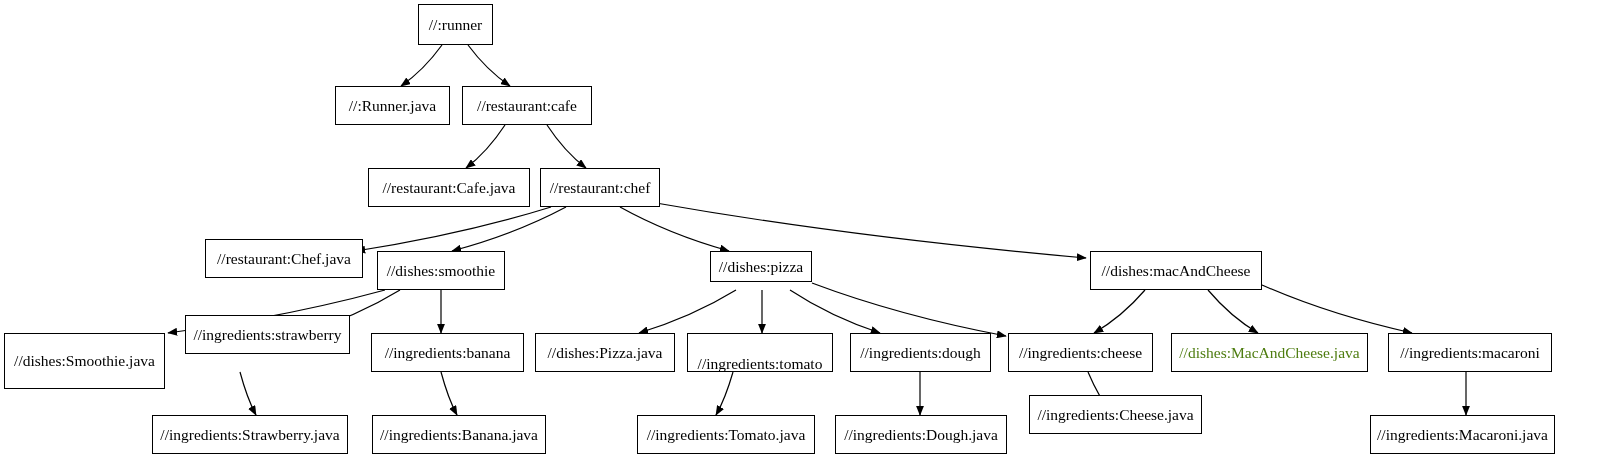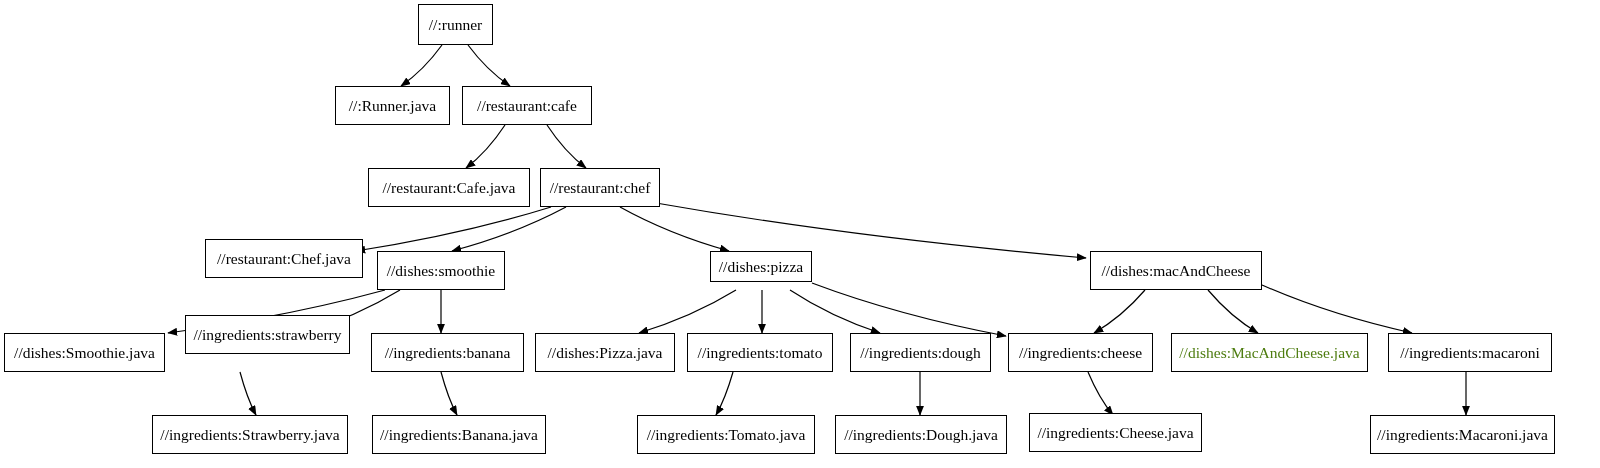--- a/index.html
+++ b/index.html
@@ -101,33 +101,33 @@
       </div>
       <div class="node" style="left: 377px; top: 251px; width: 128px; height: 39px; border-color: rgb(0, 0, 0); background: rgb(255, 255, 255); color: rgb(0, 0, 0);">
         <span class="node-label">//dishes:smoothie</span>
       </div>
       <div class="node" style="left: 710px; top: 251px; width: 102px; height: 31px; border-color: rgb(0, 0, 0); background: rgb(255, 255, 255); color: rgb(0, 0, 0);">
         <span class="node-label">//dishes:pizza</span>
       </div>
       <div class="node" style="left: 1090px; top: 251px; width: 172px; height: 39px; border-color: rgb(0, 0, 0); background: rgb(255, 255, 255); color: rgb(0, 0, 0);">
         <span class="node-label">//dishes:macAndCheese</span>
       </div>
-      <div class="node" style="left: 4px; top: 333px; width: 161px; height: 39px; border-color: rgb(0, 0, 0); background: rgb(255, 255, 255); color: rgb(0, 0, 0);">
+      <div class="node" style="left: 4px; top: 333px; width: 161px; height: 56px; border-color: rgb(0, 0, 0); background: rgb(255, 255, 255); color: rgb(0, 0, 0);">
         <span class="node-label">//dishes:Smoothie.java</span>
       </div>
       <div class="node" style="left: 185px; top: 315px; width: 165px; height: 39px; border-color: rgb(0, 0, 0); background: rgb(255, 255, 255); color: rgb(0, 0, 0);">
         <span class="node-label">//ingredients:strawberry</span>
       </div>
       <div class="node" style="left: 371px; top: 333px; width: 153px; height: 39px; border-color: rgb(0, 0, 0); background: rgb(255, 255, 255); color: rgb(0, 0, 0);">
         <span class="node-label">//ingredients:banana</span>
       </div>
       <div class="node" style="left: 535px; top: 333px; width: 140px; height: 39px; border-color: rgb(0, 0, 0); background: rgb(255, 255, 255); color: rgb(0, 0, 0);">
         <span class="node-label">//dishes:Pizza.java</span>
       </div>
-      <div class="node" style="left: 687px; top: 333px; width: 146px; height: 39px; border-color: rgb(0, 0, 0); background: rgb(255, 255, 255); color: rgb(0, 0, 0);">
+      <div class="node" style="left: 687px; top: 333px; width: 146px; height: 39px; border-color: rgb(0, 0, 0); background: rgb(255, 255, 255); color: rgb(0, 0, 0); align-items: flex-end;">
         <span class="node-label">//ingredients:tomato</span>
       </div>
       <div class="node" style="left: 850px; top: 333px; width: 141px; height: 39px; border-color: rgb(0, 0, 0); background: rgb(255, 255, 255); color: rgb(0, 0, 0);">
         <span class="node-label">//ingredients:dough</span>
       </div>
       <div class="node" style="left: 1008px; top: 333px; width: 145px; height: 39px; border-color: rgb(0, 0, 0); background: rgb(255, 255, 255); color: rgb(0, 0, 0);">
         <span class="node-label">//ingredients:cheese</span>
       </div>
       <div class="node" style="left: 1171px; top: 333px; width: 197px; height: 39px; border-color: rgb(0, 0, 0); background: rgb(255, 255, 255); color: #4d7c0f;">
         <span class="node-label">//dishes:MacAndCheese.java</span>
@@ -140,20 +140,20 @@
       </div>
       <div class="node" style="left: 372px; top: 415px; width: 174px; height: 39px; border-color: rgb(0, 0, 0); background: rgb(255, 255, 255); color: rgb(0, 0, 0);">
         <span class="node-label">//ingredients:Banana.java</span>
       </div>
       <div class="node" style="left: 637px; top: 415px; width: 178px; height: 39px; border-color: rgb(0, 0, 0); background: rgb(255, 255, 255); color: rgb(0, 0, 0);">
         <span class="node-label">//ingredients:Tomato.java</span>
       </div>
       <div class="node" style="left: 835px; top: 415px; width: 172px; height: 39px; border-color: rgb(0, 0, 0); background: rgb(255, 255, 255); color: rgb(0, 0, 0);">
         <span class="node-label">//ingredients:Dough.java</span>
       </div>
-      <div class="node" style="left: 1029px; top: 413px; width: 173px; height: 39px; border-color: rgb(0, 0, 0); background: rgb(255, 255, 255); color: rgb(0, 0, 0);">
+      <div class="node" style="left: 1029px; top: 395px; width: 173px; height: 39px; border-color: rgb(0, 0, 0); background: rgb(255, 255, 255); color: rgb(0, 0, 0);">
         <span class="node-label">//ingredients:Cheese.java</span>
       </div>
       <div class="node" style="left: 1370px; top: 415px; width: 185px; height: 39px; border-color: rgb(0, 0, 0); background: rgb(255, 255, 255); color: rgb(0, 0, 0);">
         <span class="node-label">//ingredients:Macaroni.java</span>
       </div>
     </div>
 </div>
 
 </body></html>

